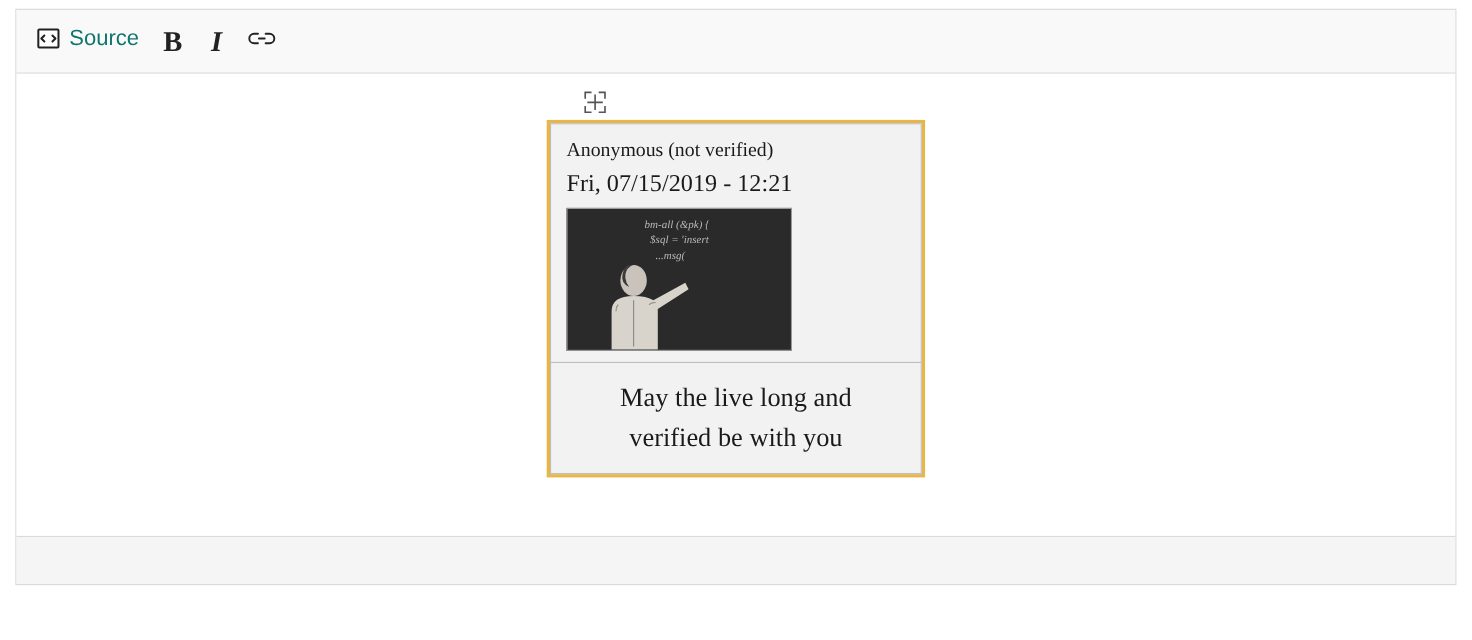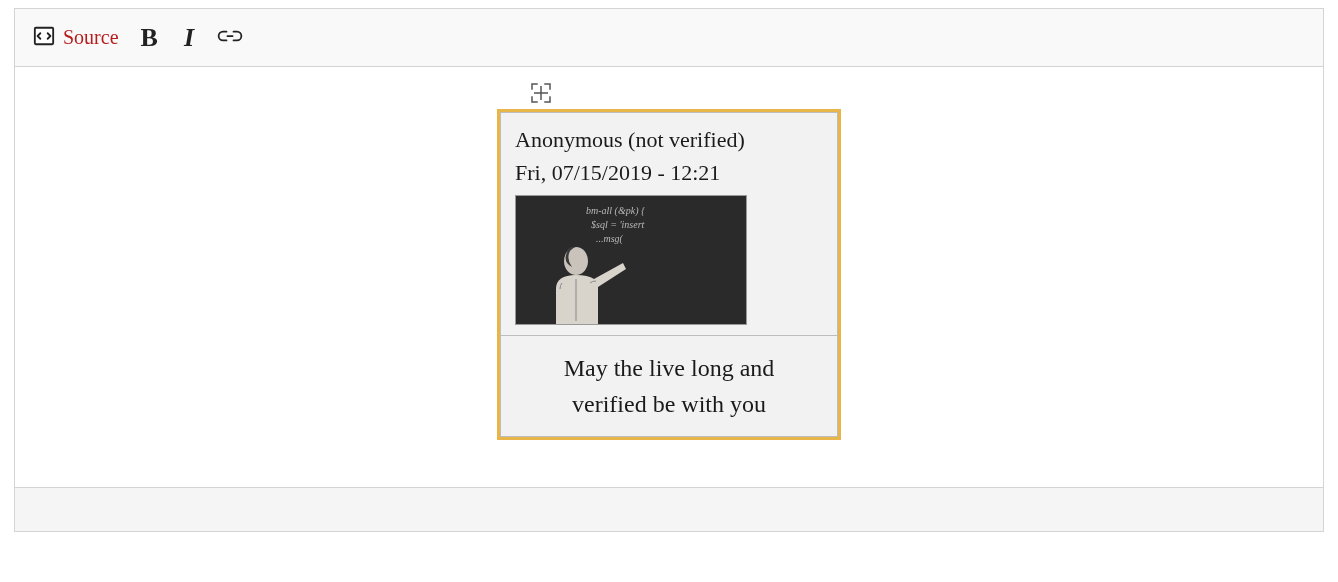--- a/index.html
+++ b/index.html
@@ -22,25 +22,24 @@
       display: flex;
       align-items: center;
       gap: 18px;
       padding: 10px 18px;
       background: #f9f9f9;
       border-bottom: 1px solid #d4d4d4;
       height: 58px;
     }
     .toolbar-btn {
       display: flex;
-      align-items: center;
       gap: 8px;
       cursor: pointer;
-      color: #b91c1c;
-      font-family: Liberation Serif, serif;
+      color: #0f766e;
+      font-family: Liberation Sans, sans-serif;
     }
     .toolbar-btn .label {
       font-size: 20px;
       font-weight: 400;
     }
     .source-icon svg {
       width: 22px;
       height: 22px;
     }
     .bold-btn {
@@ -94,32 +93,32 @@
     .block-cell {
       border: 1px solid #bdbdbd;
       background: #f2f2f2;
       padding: 10px 14px;
       width: 338px;
     }
     .block-cell + .block-cell {
       border-top: none;
     }
     .author-line {
-      font-size: 22px;
+      font-size: 18px;
       color: #1a1a1a;
       line-height: 1.5;
     }
     .date-line {
       font-size: 22px;
       color: #1a1a1a;
       line-height: 1.5;
       margin-bottom: 6px;
     }
     .thumb {
-      width: 232px;
+      width: 205px;
       height: 130px;
       background: #2a2a2a;
       border: 1px solid #999;
       position: relative;
       overflow: hidden;
     }
     .thumb .chalk-line {
       position: absolute;
       top: 8px;
       left: 70px;

